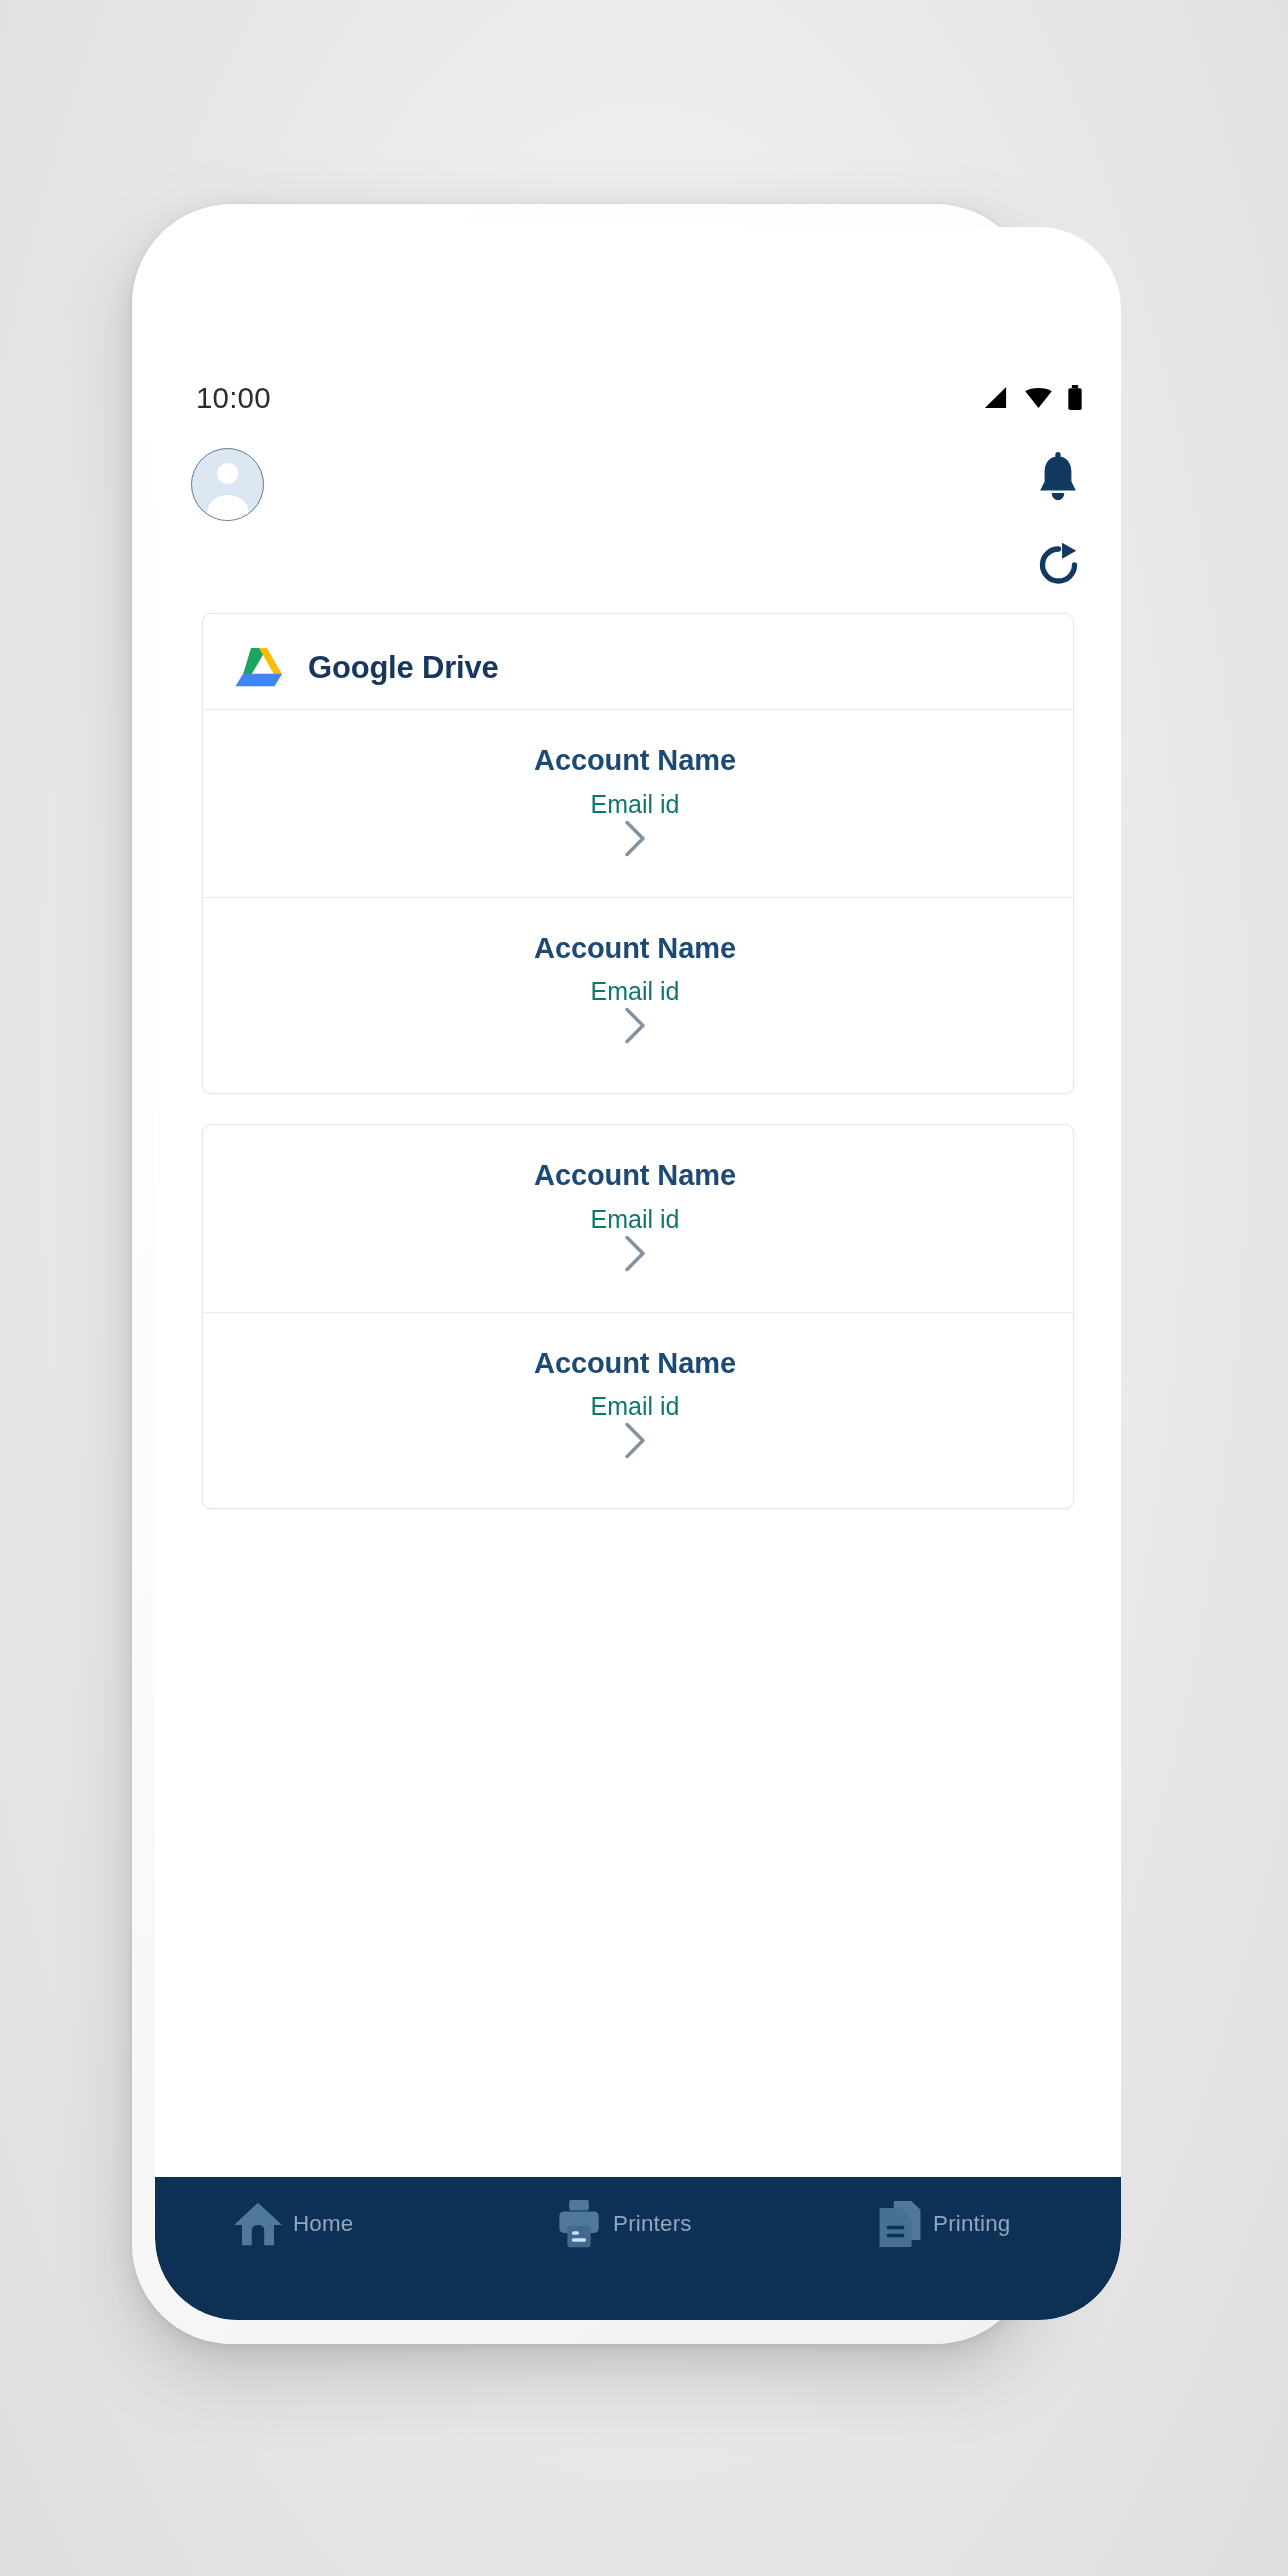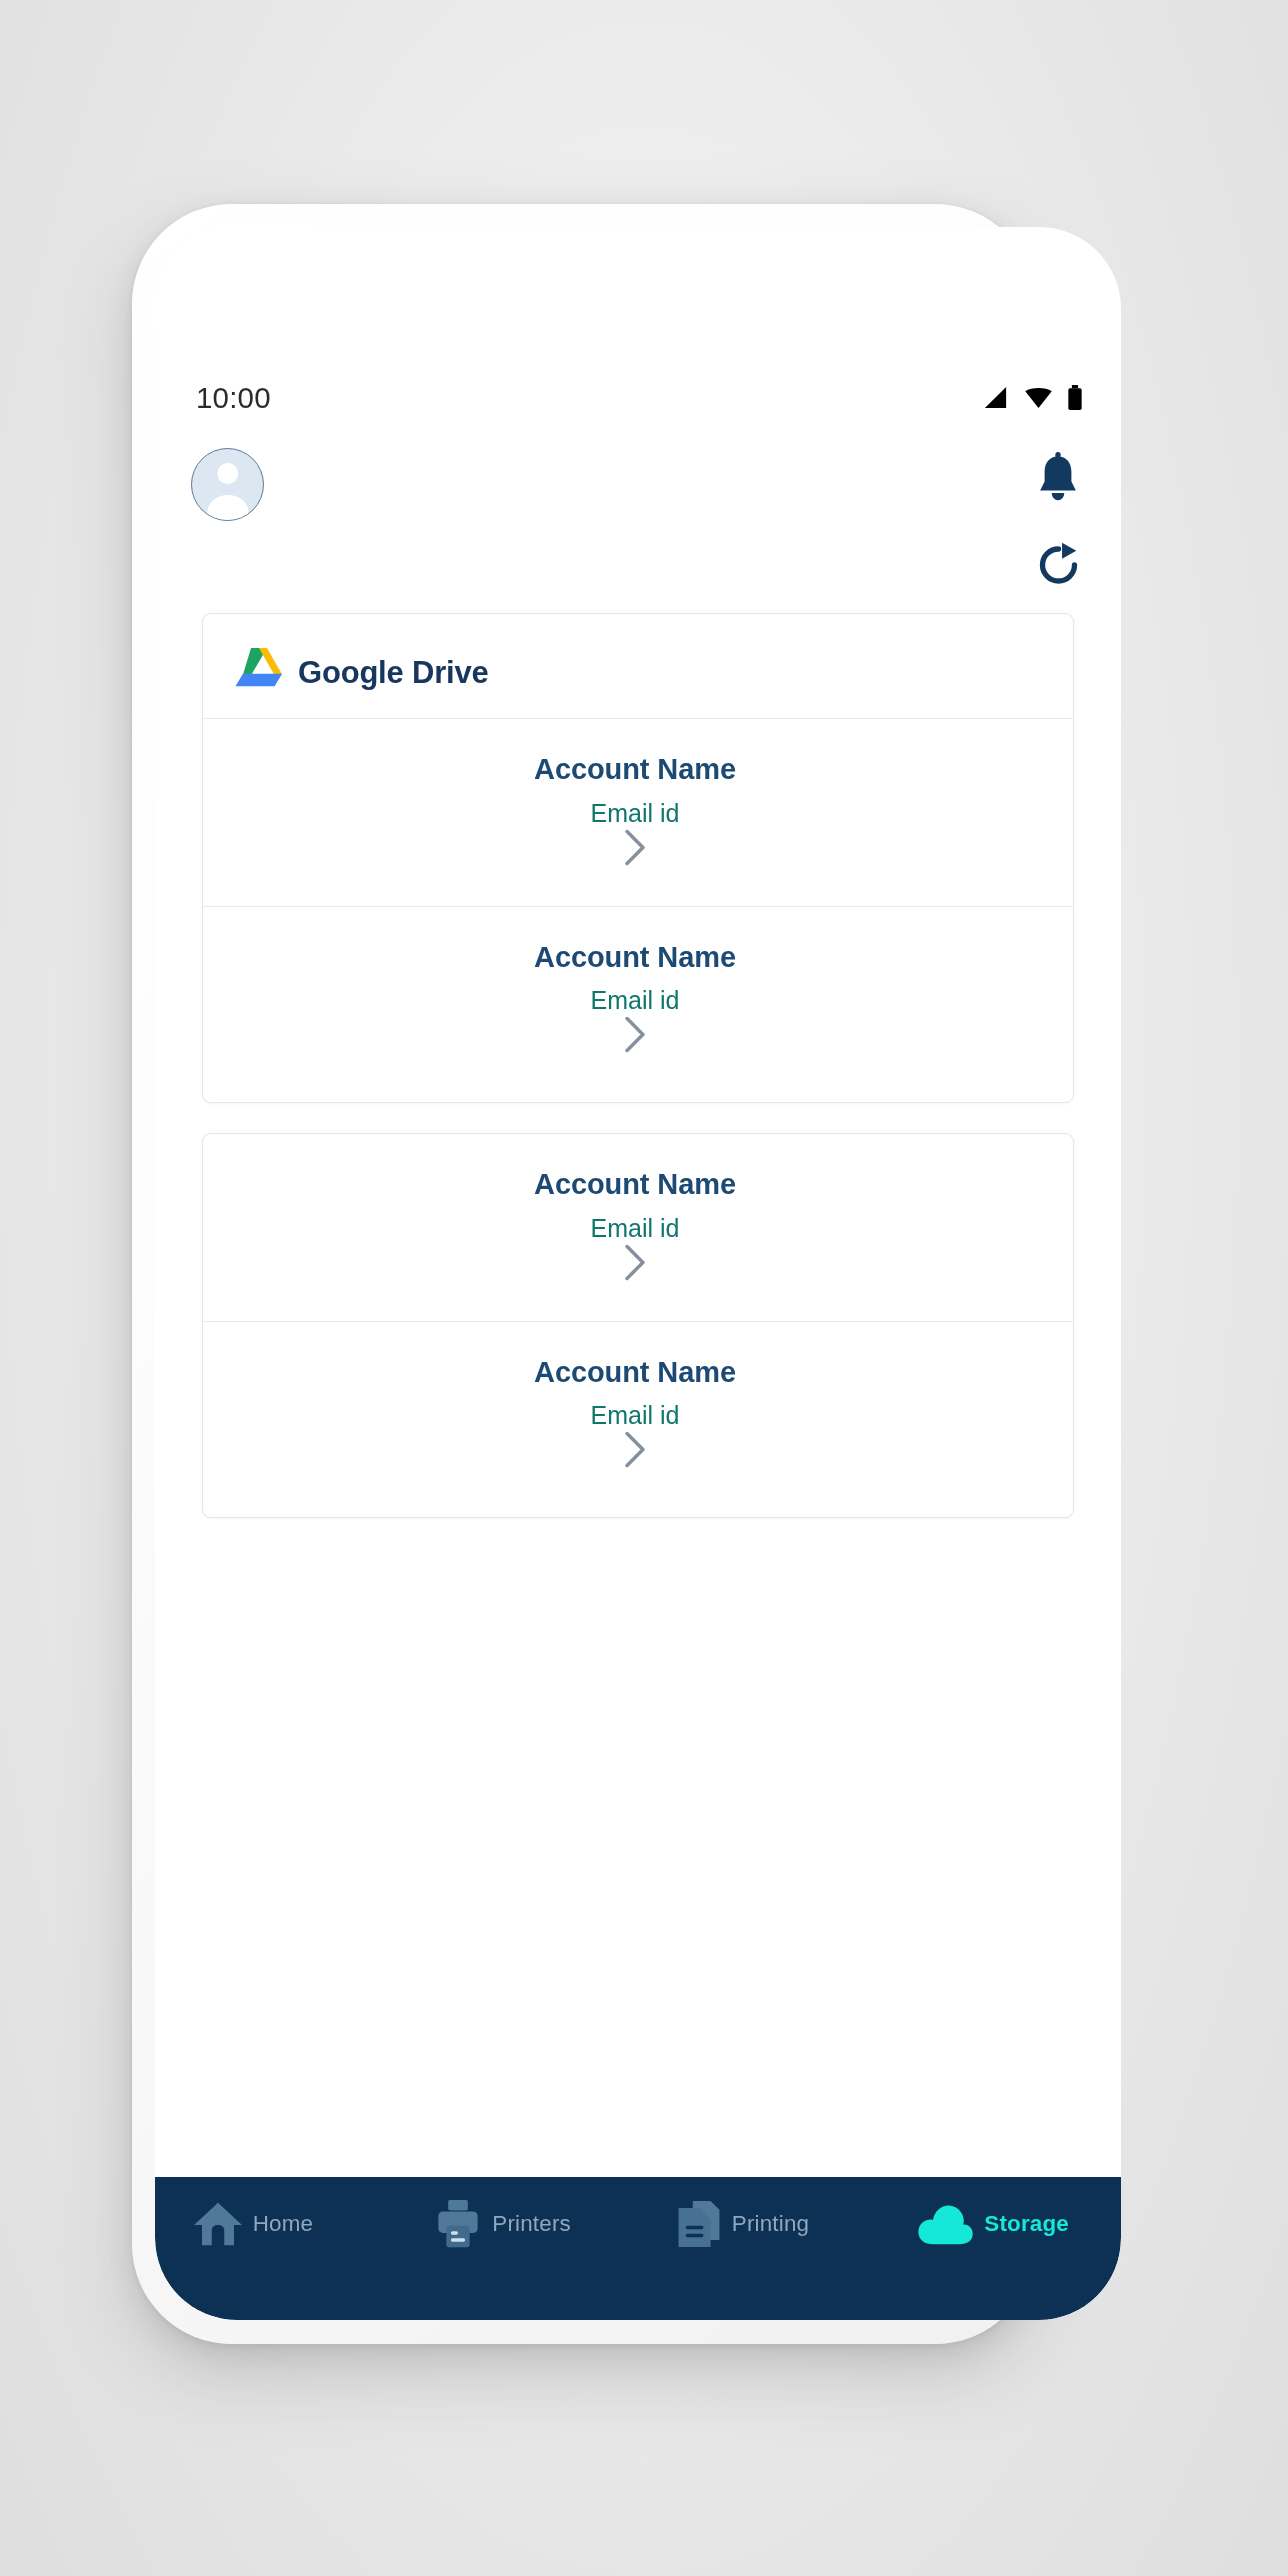--- a/index.html
+++ b/index.html
@@ -168,23 +168,23 @@
   .card {
     background: #ffffff;
     border: 0.9px solid #e6e6e6;
     border-radius: 9px;
     box-shadow: 0 0.9px 2.7px rgba(0,0,0,0.045);
     margin-bottom: 30px;
     overflow: hidden;
   }
   .card-head {
     display: flex;
-    align-items: flex-end;
-    gap: 13px;
-    padding: 30px 30px 27px 30px;
+    align-items: center;
+    gap: 23px;
+    padding: 30px 30px 18px 30px;
     border-bottom: 0.9px solid #eaeaea;
   }
   .card-head-title {
     font-size: 31px;
     font-weight: bold;
     color: #17375e;
     letter-spacing: -0.2px;
   }
   .logo-box {
     width: 52px; height: 47px;
@@ -402,26 +402,18 @@
             <path d="M4 10 L28 10 L40 22 L40 54 L4 54 Z" fill="#4f7899"></path>
             <path d="M4 10 L28 10 L40 22 L40 54 L4 54 Z" fill="#12395f" opacity="0.12"></path>
             <rect x="12" y="30" width="20" height="4" rx="2" fill="#0d3155"></rect>
             <rect x="12" y="39" width="20" height="4" rx="2" fill="#0d3155"></rect>
           </svg>
         </span>
         <span class="nav-label">Printing</span>
       </div>
 
 
-      <div class="nav-item active">
-        <span class="nav-icon">
-          <svg width="59" height="47" viewBox="0 0 66 52">
-            <path d="M18 48 C7 48, 1 40, 3 31 C5 23, 13 19, 19 21 C21 9, 32 2, 42 6 C51 9, 55 19, 53 26 C61 26, 65 33, 63 40 C61 46, 55 48, 49 48 Z" fill="#15e8d8"></path>
-          </svg>
-        </span>
-        <span class="nav-label">Storage</span>
-      </div>
 
     </div>
 
   </div>
 </div>
 
 
 </body></html>

